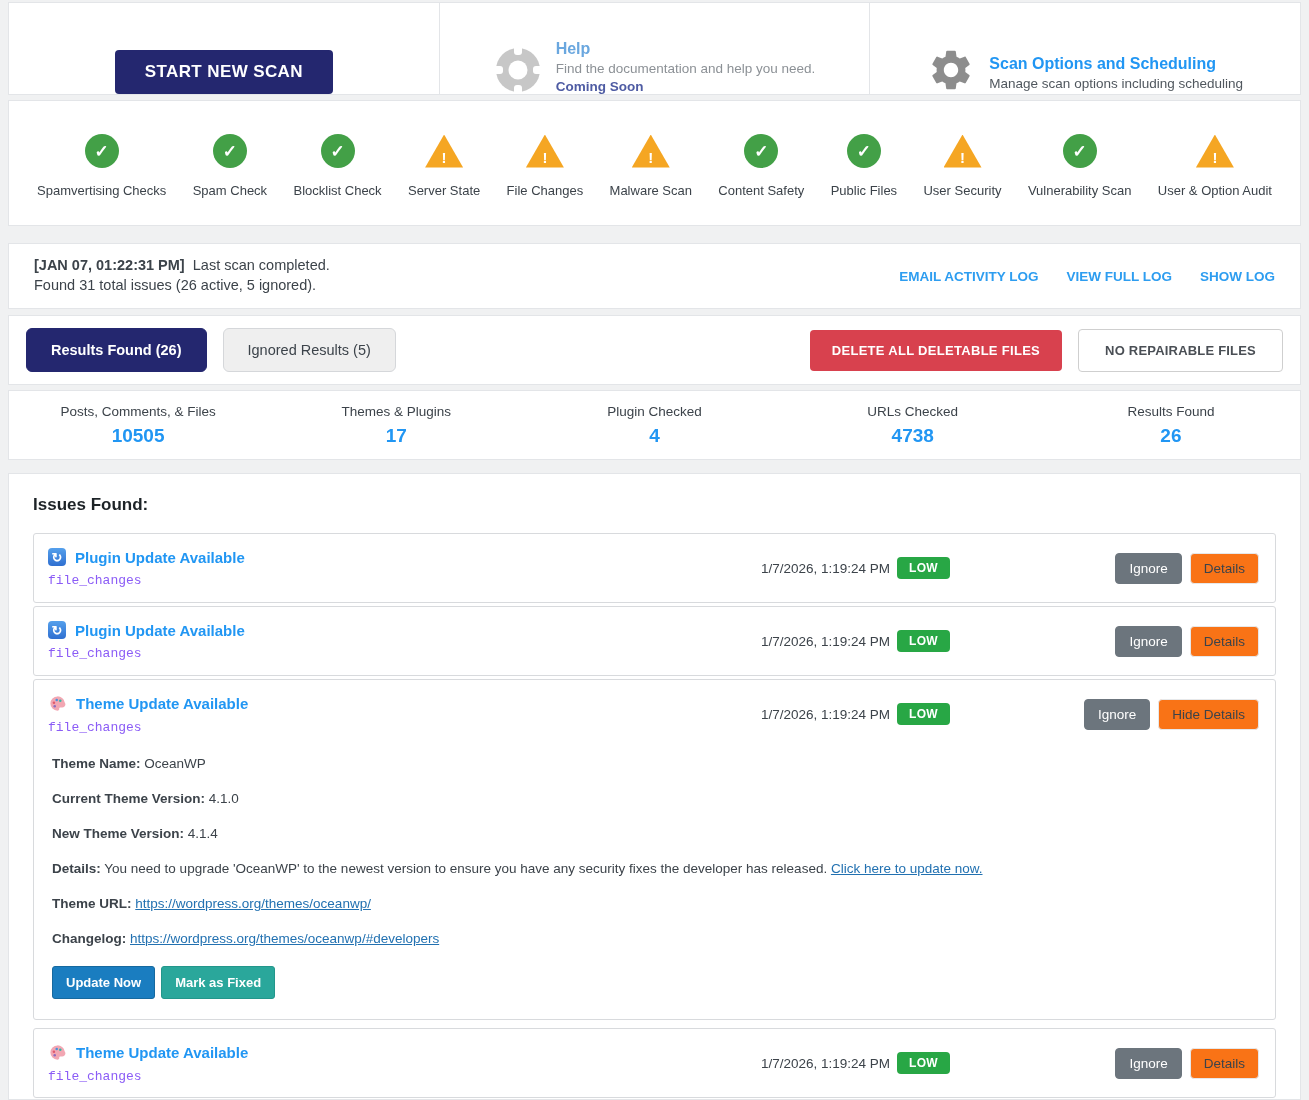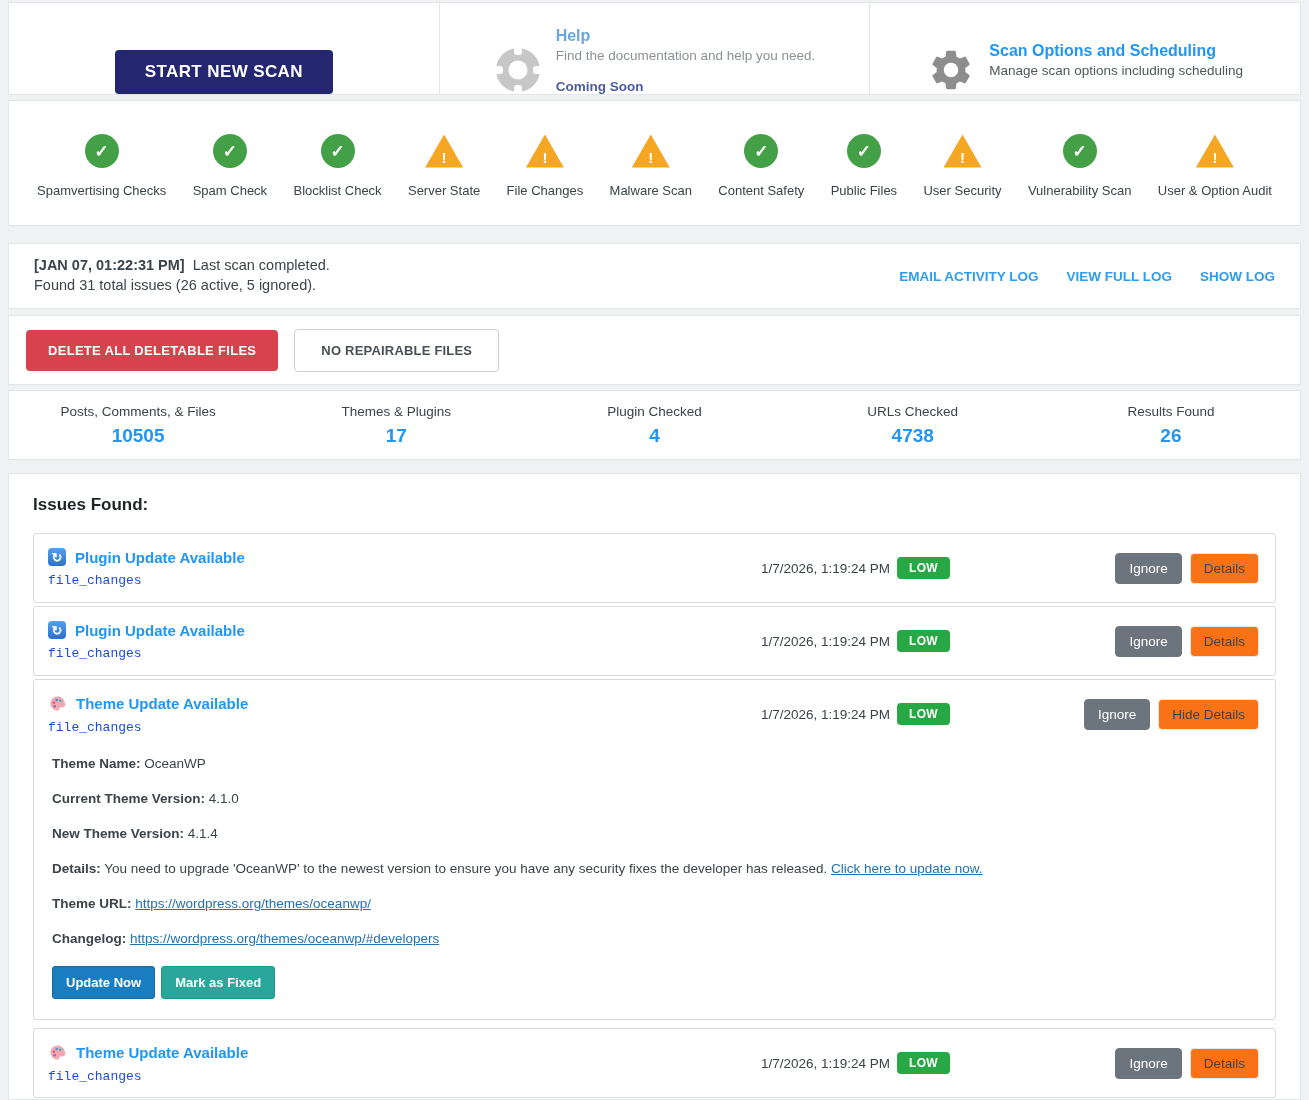--- a/index.html
+++ b/index.html
@@ -15,21 +15,21 @@
   
   #topbar { height:93px; display:flex; margin-bottom:5px; }
   .topcol { flex:1; display:flex; align-items:flex-end; justify-content:center; gap:14px; }
   .topcol + .topcol { border-left:1px solid #e3e5e8; }
   .btn-start {
     background:#24276f; color:#fff; border:none; border-radius:4px;
     font-family:inherit; font-size:17px; font-weight:700; letter-spacing:.4px;
     padding:12px 30px; cursor:pointer;
   }
   .top-text .t-title { font-size:16px; font-weight:600; margin-bottom:3px; }
-  .top-text .t-desc  { font-size:13.5px; color:#8c9196; margin-bottom:16px; }
+  .top-text .t-desc  { font-size:13.5px; color:#8c9196; margin-bottom:3px; }
   .help-title   { color:#6aa7df; }
   .help-soon    { font-size:13.5px; font-weight:700; color:#4e5ba3; }
   .opt-title    { color:#2196f3; }
   .opt-desc     { color:#50575e !important; }
   .lifering-icon, .gear-icon { width:48px; height:48px; flex:0 0 auto; }
 
   
   #statusrow { height:126px; display:flex; align-items:center; justify-content:space-between;
                padding:6px 28px 0; margin-bottom:17px; }
   .status-item { display:flex; flex-direction:column; align-items:center; gap:15px; }
@@ -88,21 +88,21 @@
   
   #issuespanel { padding:21px 24px; height:627px; overflow:hidden; }
   .issues-heading { font-size:17px; font-weight:700; color:#1d2327; margin-bottom:18px; }
   .issue-card { border:1px solid #d8dadd; border-radius:3px; margin-bottom:3px; background:#fff; }
   .issue-head { display:flex; align-items:center; padding:10px 14px; min-height:68px; }
   .ih-left { flex:1; }
   .ih-mid { width:220px; display:flex; align-items:center; gap:7px; }
   .ih-right { width:280px; display:flex; justify-content:flex-end; align-items:center; gap:8px; padding-right:2px; }
   .issue-title-line { display:flex; align-items:center; gap:9px; margin-bottom:7px; }
   .issue-title { font-size:15px; font-weight:700; color:#2196f3; text-decoration:none; cursor:pointer; }
-  .issue-source { font-family:"Liberation Mono", monospace; font-size:13px; color:#1d4ed8; }
+  .issue-source { font-family:"Liberation Mono", monospace; font-size:13px; color:#8b5cf6; }
   .issue-ts { font-size:13.5px; color:#3c434a; }
   .sev-badge {
     background:#28a745; color:#fff; font-size:12px; font-weight:700;
     border-radius:4px; padding:4px 12px; letter-spacing:.3px;
   }
   .btn-ignore {
     background:#6c757d; color:#fff; border:1px solid #6c757d; border-radius:4px;
     font-family:inherit; font-size:13.5px; padding:7px 13px; cursor:pointer;
   }
   .btn-detail {
@@ -234,20 +234,24 @@
       <div>Found 31 total issues (26 active, 5 ignored).</div>
     </div>
     <div class="log-links">
       <a class="log-link">EMAIL ACTIVITY LOG</a>
       <a class="log-link">VIEW FULL LOG</a>
       <a class="log-link">SHOW LOG</a>
     </div>
   </div>
 
   <div class="panel" id="resultsbar">
+    <div class="rb-left">
+      <button class="btn-tab-active">Results Found (26)</button>
+      <button class="btn-tab">Ignored Results (5)</button>
+    </div>
     <div class="rb-right">
       <button class="btn-delete">DELETE ALL DELETABLE FILES</button>
       <button class="btn-norepair">NO REPAIRABLE FILES</button>
     </div>
   </div>
 
   <div class="panel" id="statsrow">
     <div class="stat">
       <div class="stat-label">Posts, Comments, &amp; Files</div>
       <div class="stat-value">10505</div>

